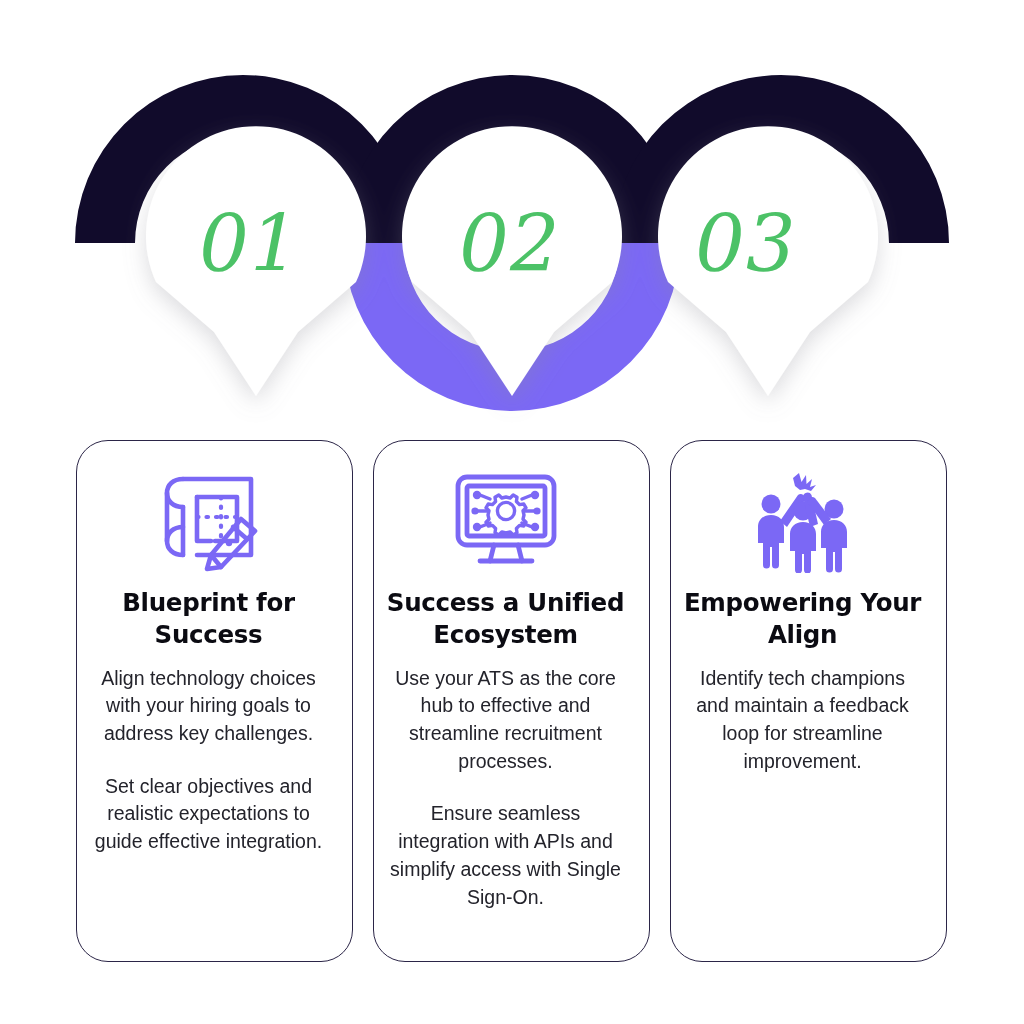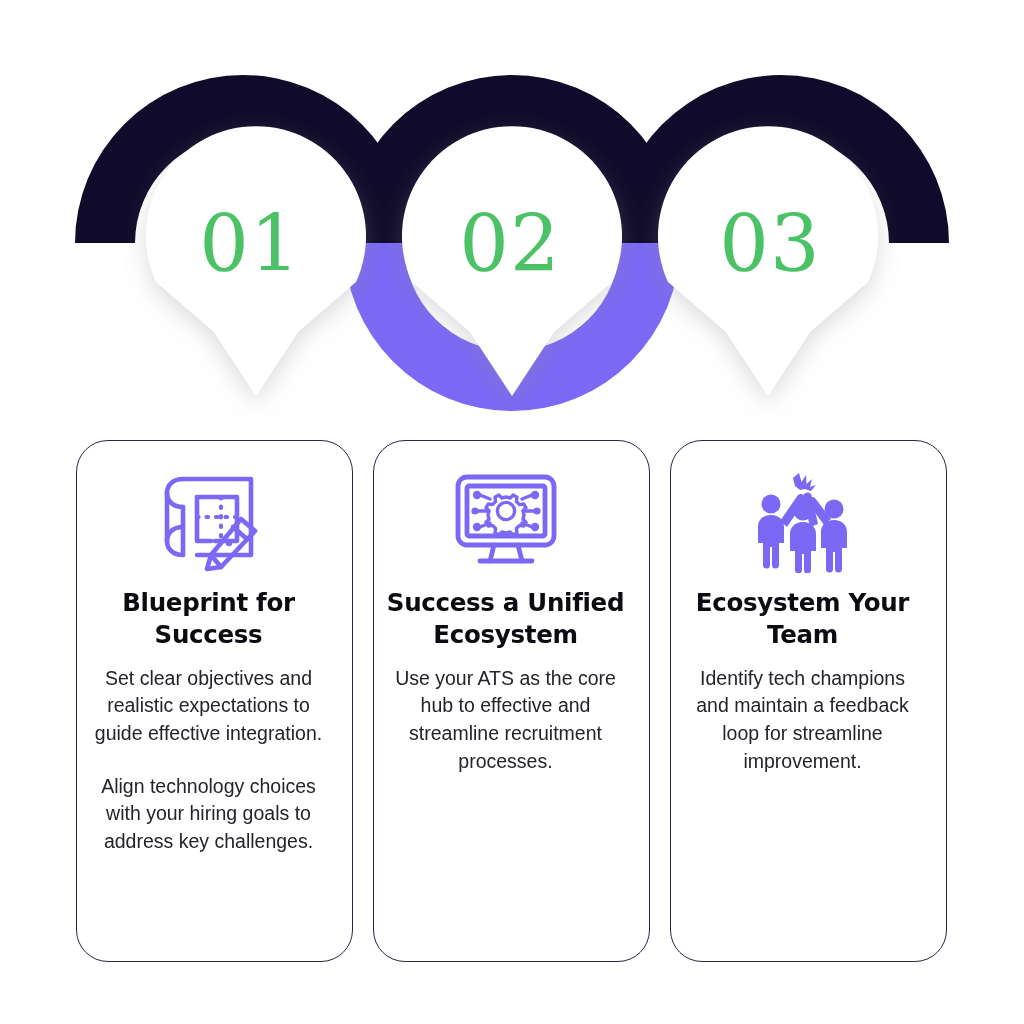--- a/index.html
+++ b/index.html
@@ -22,20 +22,21 @@
     background: #ffffff;
   }
 
   
   .arc-stage {
     position: absolute;
     left: 0;
     top: 0;
     width: 1024px;
     height: 440px;
+    font-style: italic;
   }
   .arc-stage svg {
     display: block;
     width: 1024px;
     height: 440px;
   }
 
   .step-number {
     position: absolute;
     width: 210px;
@@ -43,21 +44,21 @@
     font-family: "DejaVu Serif", serif;
     font-size: 78px;
     font-weight: 400;
     letter-spacing: 1px;
     color: #4CC267;
     line-height: 1;
     user-select: none;
   }
   .num-1 { left: 145px; top: 205px; }
   .num-2 { left: 405px; top: 205px; }
-  .num-3 { left: 665px; top: 205px; }
+  .num-3 { left: 641px; top: 205px; }
 
   
   .cards {
     position: absolute;
     left: 0;
     top: 440px;
     width: 1024px;
     height: 530px;
   }
   .card {
@@ -192,22 +193,22 @@
 
           <g stroke="#7B68F5" stroke-width="4.6" stroke-linecap="round" stroke-linejoin="round" fill="none">
             <path d="M86 50 L100 62 L66 98 L52 100 L56 86 Z"></path>
             <path d="M78 58 L92 70"></path>
             <path d="M56 86 L66 98"></path>
           </g>
           <circle cx="74" cy="74" r="3.2" fill="#7B68F5"></circle>
         </svg>
       </div>
       <h3 class="card-title">Blueprint for Success</h3>
+      <p class="card-para">Align technology choices with your hiring goals to address key challenges.</p>
       <p class="card-para">Set clear objectives and realistic expectations to guide effective integration.</p>
-      <p class="card-para">Align technology choices with your hiring goals to address key challenges.</p>
     </div>
 
     <div class="card card-2">
       <div class="card-icon">
         <svg width="108" height="104" viewBox="0 0 108 104" fill="none" xmlns="http://www.w3.org/2000/svg" aria-hidden="true">
           <g stroke="#7B68F5" stroke-width="4.8" stroke-linecap="round" stroke-linejoin="round" fill="none">
 
             <rect x="6" y="8" width="96" height="68" rx="9"></rect>
 
             <rect x="15" y="17" width="78" height="50" rx="2"></rect>
@@ -235,20 +236,21 @@
             <circle cx="25" cy="58" r="4.2"></circle>
             <circle cx="83" cy="26" r="4.2"></circle>
             <circle cx="83" cy="58" r="4.2"></circle>
             <circle cx="23" cy="42" r="3.6"></circle>
             <circle cx="85" cy="42" r="3.6"></circle>
           </g>
         </svg>
       </div>
       <h3 class="card-title">Success a Unified Ecosystem</h3>
       <p class="card-para">Use your ATS as the core hub to effective and streamline recruitment processes.</p>
+      <p class="card-para">Ensure seamless integration with APIs and simplify access with Single Sign-On.</p>
     </div>
 
     <div class="card card-3">
       <div class="card-icon">
         <svg width="110" height="104" viewBox="0 0 110 104" fill="none" xmlns="http://www.w3.org/2000/svg" aria-hidden="true">
           <g fill="#7B68F5">
 
             <path d="M51 4 L53.5 13 L58 6 L58.5 15 L64 10 L62 18 L68 16 L63 22 L57 20 L52 21 L47 17 L45 9 Z"></path>
 
             <circle cx="23" cy="35" r="9.5"></circle>
@@ -270,18 +272,18 @@
             <circle cx="86" cy="40" r="9.5"></circle>
             <path d="M86 51
                      c-8 0 -13 5 -13 12
                      v16 h5 v21 a3.5 3.5 0 0 0 7 0 v-17 h2 v17 a3.5 3.5 0 0 0 7 0 v-21 h5 v-16
                      c0-7 -5-12 -13-12z"></path>
 
             <path d="M76 56 L60 34 a4.5 4.5 0 0 1 7 -5 L83 50 Z"></path>
           </g>
         </svg>
       </div>
-      <h3 class="card-title">Ecosystem Your Team</h3>
+      <h3 class="card-title">Empowering Your Align</h3>
       <p class="card-para">Identify tech champions and maintain a feedback loop for streamline improvement.</p>
     </div>
 
   </div>
 </div>
 
 </body></html>

